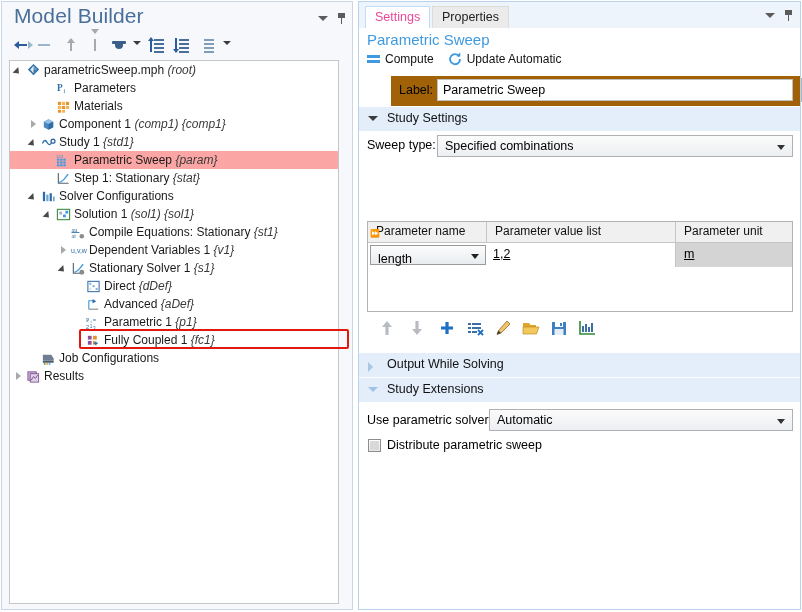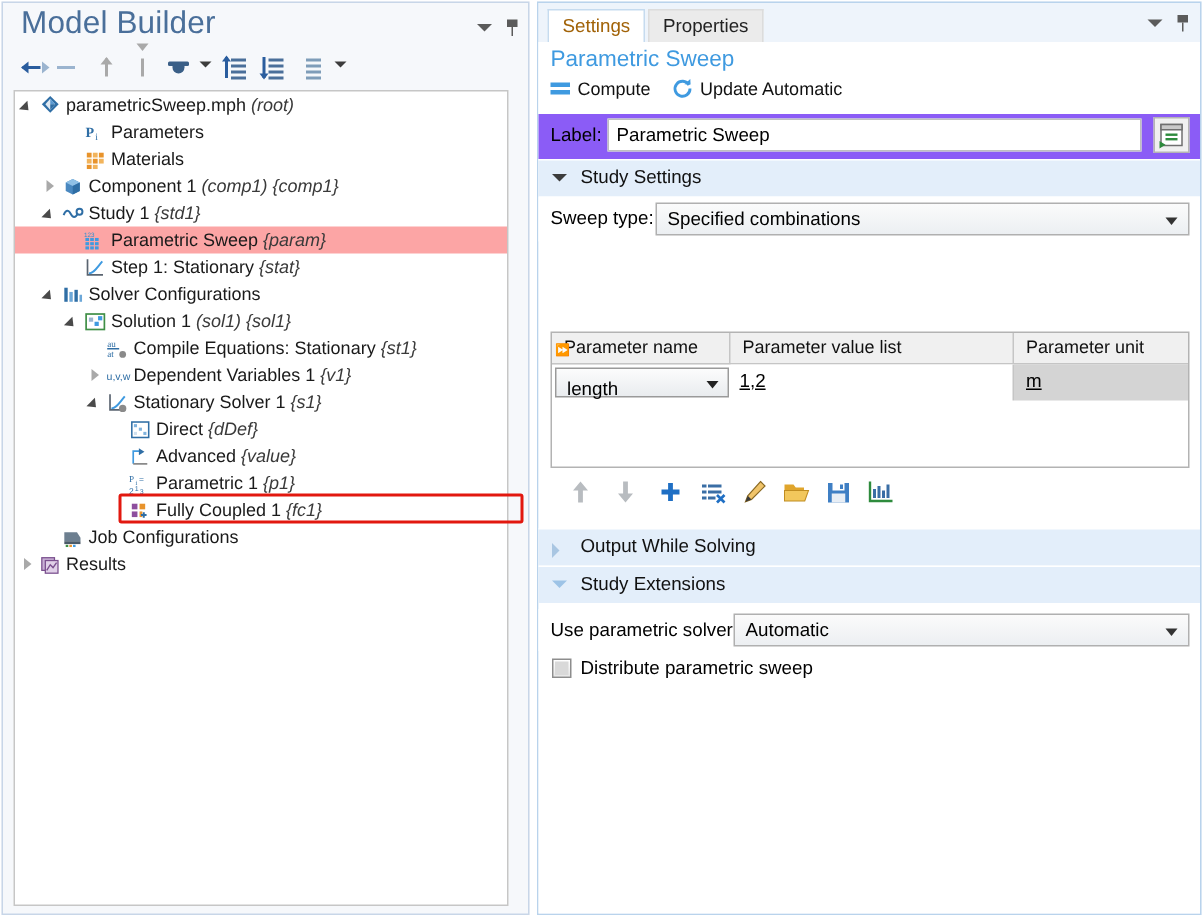--- a/index.html
+++ b/index.html
@@ -116,35 +116,35 @@
   
   .st-panel{
     position:absolute;left:358px;top:1px;width:443px;height:609px;
     background:#eef4fb;border:1px solid #b9d3ec;box-sizing:border-box;
   }
   .st-tabbar{position:relative;height:26px;background:#eef4fb;}
   .st-tab{
     position:absolute;top:4px;height:22px;line-height:21px;padding:0 9px;
     font-size:12.5px;box-sizing:border-box;
   }
-  .st-tab.active{left:6px;background:#ffffff;color:#a16207;border:1px solid #c6dbef;border-bottom:none;}
+  .st-tab.active{left:6px;background:#ffffff;color:#ec4899;border:1px solid #c6dbef;border-bottom:none;}
   .st-tab.idle{left:73px;background:#ebebeb;color:#222;border:1px solid #dcdcdc;border-bottom:none;}
   .st-corner{position:absolute;right:7px;top:8px;display:flex;gap:9px;align-items:center;}
 
   .st-body{position:absolute;left:0;top:26px;right:0;bottom:0;background:#ffffff;}
   .st-head{position:relative;height:48px;background:#ffffff;}
   .st-h-title{position:absolute;left:8px;top:3px;font-size:15px;color:#3f9ae0;}
   .st-h-acts{position:absolute;left:8px;top:24px;display:flex;align-items:center;gap:14px;}
   .act{display:flex;align-items:center;gap:5px;font-size:12px;color:#111;}
   .eq-ico{position:relative;width:13px;height:12px;}
   .eq-ico:before,.eq-ico:after{content:"";position:absolute;left:0;width:13px;height:3px;background:#3f9ae0;}
   .eq-ico:before{top:2px;} .eq-ico:after{top:7px;}
   .refresh-ico{width:14px;height:14px;position:relative;}
 
-  .row-label{position:relative;height:30px;background:#8b5cf6;}
+  .row-label{position:relative;height:30px;background:#a16207;margin-left:32px;}
   .row-label .lb{position:absolute;left:8px;top:7px;font-size:12.5px;}
   .lbl-input{
     position:absolute;left:46px;top:3px;width:356px;height:22px;
     border:1px solid #bfbfbf;background:#fff;box-sizing:border-box;
     font-family:"Liberation Sans",sans-serif;font-size:12.5px;padding:0 5px;color:#000;
   }
   .lbl-btn{
     position:absolute;left:410px;top:2px;width:24px;height:24px;
     border:1px solid #b4b4b4;background:#f0f0f0;box-sizing:border-box;
   }
@@ -313,21 +313,21 @@
               <rect x="2" y="2.5" width="12" height="11" fill="#ffffff" stroke="#2f6ea5" stroke-width="1.1"></rect>
               <rect x="3.5" y="4" width="2.2" height="2.2" fill="#7fb2dd"></rect>
               <rect x="7" y="6.5" width="2.2" height="2.2" fill="#7fb2dd"></rect>
               <rect x="10.2" y="9.5" width="2.2" height="2.2" fill="#7fb2dd"></rect>
               <rect x="3.5" y="9.5" width="2.2" height="2.2" fill="#cfe0ef"></rect>
             </svg></span><span class="tlabel">Direct</span><span class="tcode"> {dDef}</span></div>
         <div class="trow"><span class="tw" style="width: 64px; height: 18px;"></span><span class="exp "></span><span class="ico"><svg width="15" height="15" viewBox="0 0 16 16">
               <path d="M3 13 L3 4 L8 4" fill="none" stroke="#3f9ae0" stroke-width="1.2"></path>
               <path d="M7 2 L11 4.5 L7 7 Z" fill="#2f6ea5"></path>
               <path d="M3 13 L13 13" stroke="#8a8a8a" stroke-width="1.2"></path>
-            </svg></span><span class="tlabel">Advanced</span><span class="tcode"> {value}</span></div>
+            </svg></span><span class="tlabel">Advanced</span><span class="tcode"> {aDef}</span></div>
         <div class="trow"><span class="tw" style="width: 64px; height: 18px;"></span><span class="exp "></span><span class="ico"><svg width="17" height="15" viewBox="0 0 18 16">
               <text x="0" y="7" font-family="Liberation Serif, serif" font-size="6.5" fill="#2f6ea5">P</text>
               <text x="4.6" y="8.6" font-family="Liberation Serif, serif" font-size="4.5" fill="#2f6ea5">i</text>
               <text x="7" y="7" font-family="Liberation Sans, sans-serif" font-size="6" fill="#2f6ea5">=</text>
               <text x="0" y="15" font-family="Liberation Sans, sans-serif" font-size="6" fill="#2f6ea5">2</text>
               <text x="4" y="13.5" font-family="Liberation Sans, sans-serif" font-size="5" fill="#2f6ea5">1</text>
               <text x="7.5" y="15.5" font-family="Liberation Sans, sans-serif" font-size="5" fill="#2f6ea5">3</text>
             </svg></span><span class="tlabel">Parametric 1</span><span class="tcode"> {p1}</span></div>
         <div class="trow"><span class="tw" style="width: 64px; height: 18px;"></span><span class="exp "></span><span class="ico"><svg width="15" height="15" viewBox="0 0 16 16">
               <rect x="2" y="3" width="4" height="4" fill="#8e4e9e"></rect>

